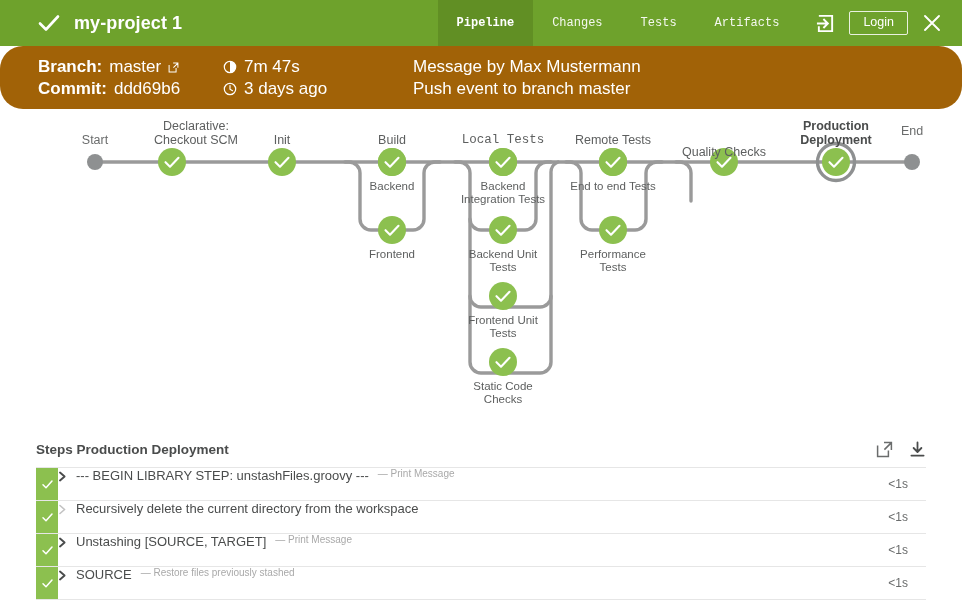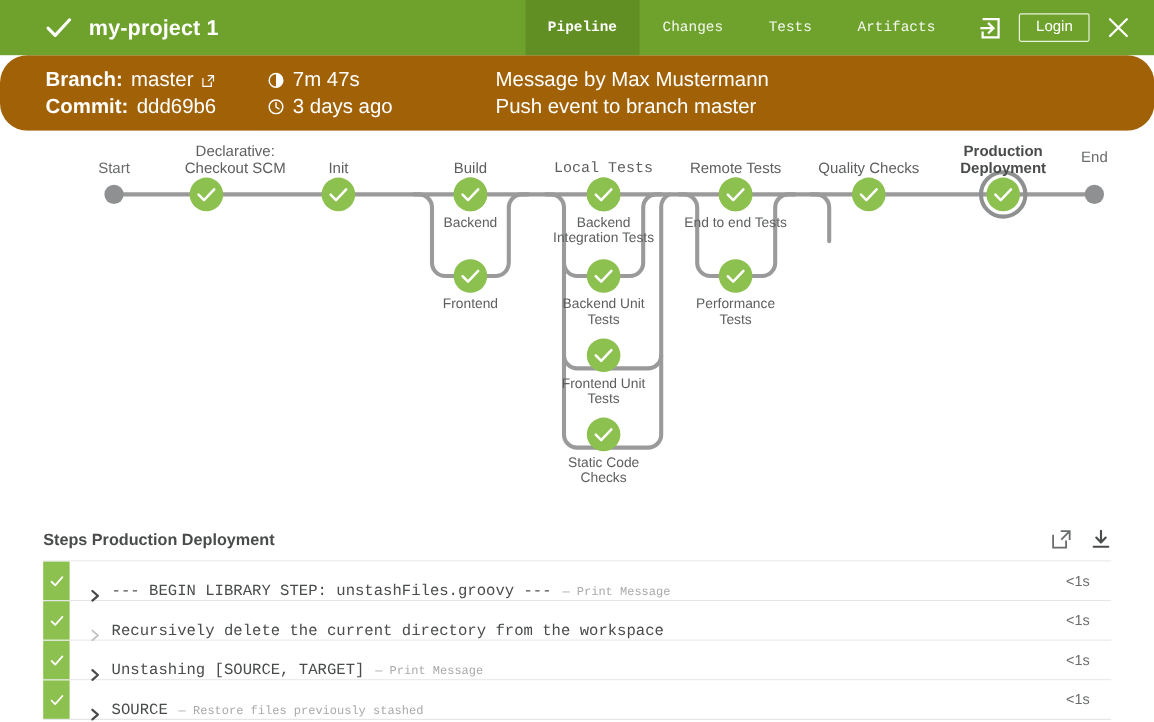--- a/index.html
+++ b/index.html
@@ -115,24 +115,23 @@
     background: #fff; cursor: pointer;
   }
   .step-status {
     width: 22px; flex: 0 0 22px;
     background: #8cc04f;
     display: flex; align-items: center; justify-content: center;
   }
   .step-status svg { width: 13px; height: 13px; display:block; }
   .step-main {
     flex: 1 1 auto;
-    display: flex; align-items: flex-end;
-    gap: 9px; padding-left: 17px;
+    display: flex; align-items: flex-start;
+    gap: 9px; 
     min-width: 0;
-    font-family: Liberation Mono, monospace;
   }
   .chev { width: 9px; height: 11px; flex: 0 0 auto; display:block; }
   .step-text { font-size: 13px; color: #4a4c4c; white-space: nowrap; }
   .step-desc { font-size: 10px; color: #a9a9a9; white-space: nowrap; }
   .step-dur {
     flex: 0 0 auto; display: flex; align-items: center;
     padding-right: 18px; font-size: 12px; color: #6a6c6c;
   }
 </style>
 </head>
@@ -306,21 +305,21 @@
     </g>
   </svg>
 
   <div class="node-label terminal" style="left:95px; top:24px;">Start</div>
   <div class="node-label" style="left:172px; top:10px;margin-left:24px;">Declarative:
 Checkout SCM</div>
   <div class="node-label" style="left:282px; top:24px;">Init</div>
   <div class="node-label" style="left:392px; top:24px;">Build</div>
   <div class="node-label" style="left:503px; top:24px;font-family:Liberation Mono, monospace;">Local Tests</div>
   <div class="node-label" style="left:613px; top:24px;">Remote Tests</div>
-  <div class="node-label" style="left:724px; top:24px;">Quality Checks</div>
+  <div class="node-label" style="left:724px; top:36px;">Quality Checks</div>
   <div class="node-label selected" style="left:836px; top:10px;">Production
 Deployment</div>
   <div class="node-label terminal" style="left:912px; top:15px;text-align:right;">End</div>
 
   <div class="branch-label" style="left:392px; top:71px;">Backend</div>
   <div class="branch-label" style="left:392px; top:139px;">Frontend</div>
 
   <div class="branch-label" style="left:503px; top:71px;">Backend
 Integration Tests</div>
   <div class="branch-label" style="left:503px; top:139px;">Backend Unit

